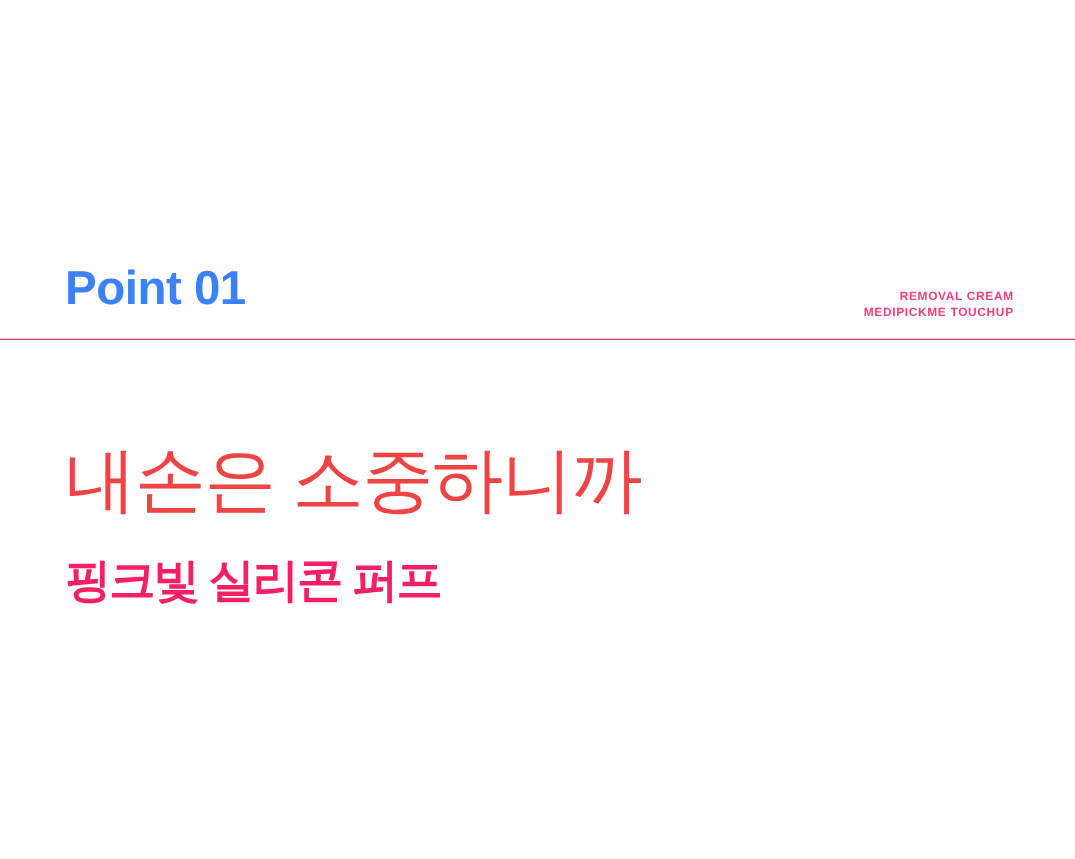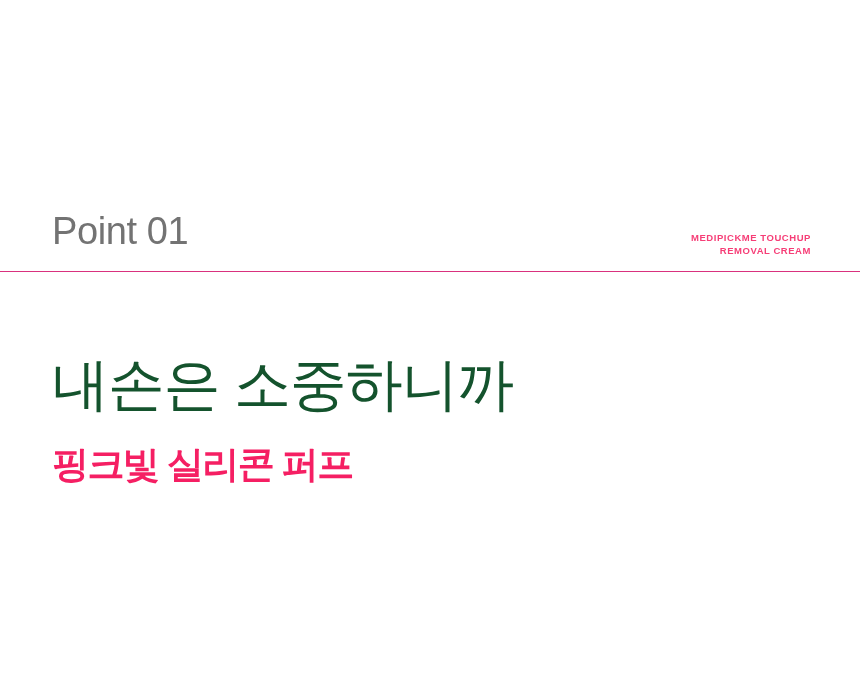--- a/index.html
+++ b/index.html
@@ -34,24 +34,24 @@
     height: 274px;
   }
 
   .point-label {
     position: absolute;
     left: 52px;
     top: 209px;
     margin: 0;
     font-family: "Liberation Sans", sans-serif;
     font-size: 38px;
-    font-weight: 400;
+    font-weight: 700;
     line-height: 44px;
     letter-spacing: -0.4px;
-    color: #737373;
+    color: #3b82f6;
     white-space: nowrap;
   }
 
   .brand-caption {
     position: absolute;
     right: 49px;
     top: 231px;
     width: 300px;
     text-align: right;
     font-family: "Liberation Sans", sans-serif;
@@ -90,43 +90,43 @@
     margin: 0;
     font-family: "Liberation Sans", sans-serif;
     white-space: nowrap;
   }
 
   .headline-line.light {
     font-size: 57px;
     font-weight: 300;
     line-height: 80px;
     letter-spacing: -1.2px;
-    color: #14532d;
+    color: #ef4444;
   }
 
   .headline-line.accent {
     font-size: 37px;
     font-weight: 700;
     line-height: 82px;
     letter-spacing: -1.6px;
     color: #f51f63;
   }
 </style>
 </head>
 <body>
 
 <div class="slide">
 
   <div class="header">
 
     <h1 class="point-label">Point 01</h1>
 
     <div class="brand-caption">
+      <span class="cap-line">REMOVAL CREAM</span>
       <span class="cap-line">MEDIPICKME TOUCHUP</span>
-      <span class="cap-line">REMOVAL CREAM</span>
     </div>
 
     <hr class="divider">
 
   </div>
 
   <div class="headline">
     <span class="headline-line light">내손은 소중하니까</span>
     <span class="headline-line accent">핑크빛 실리콘 퍼프</span>
   </div>

